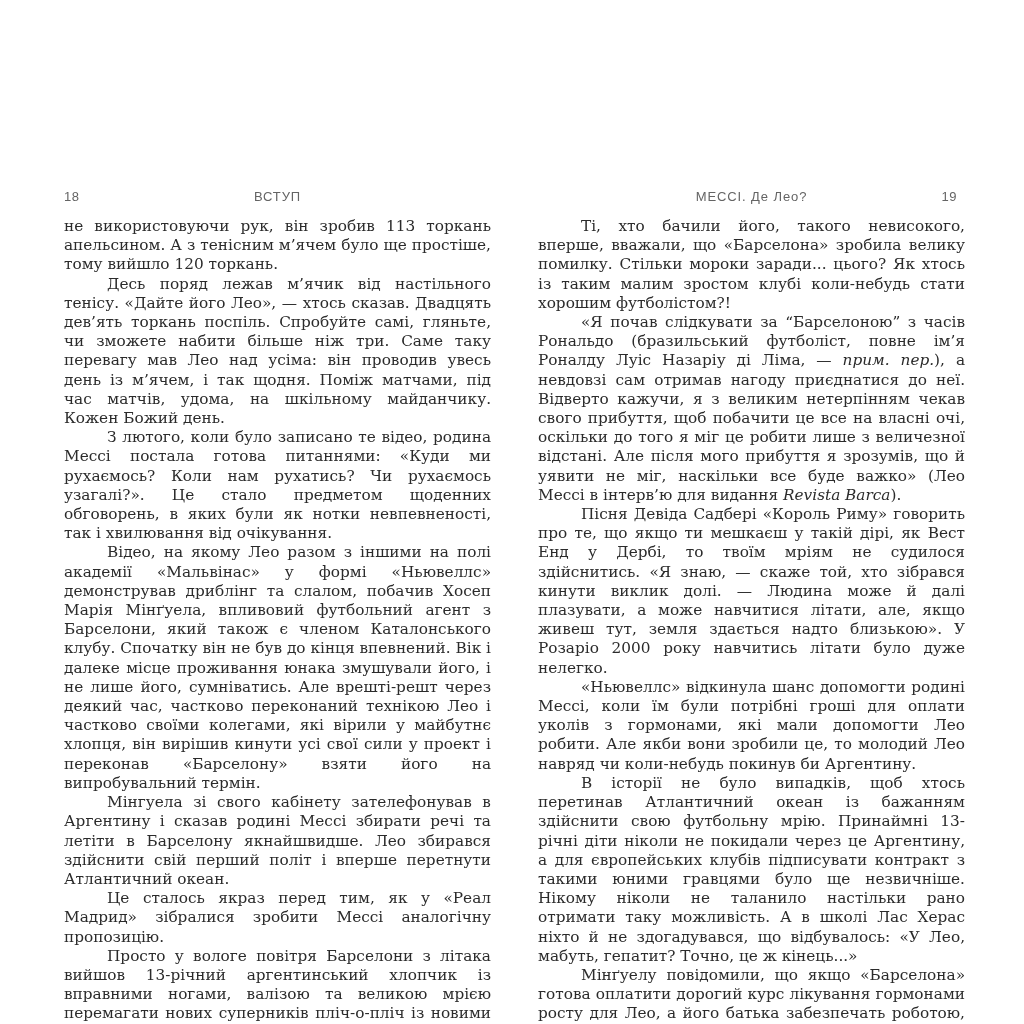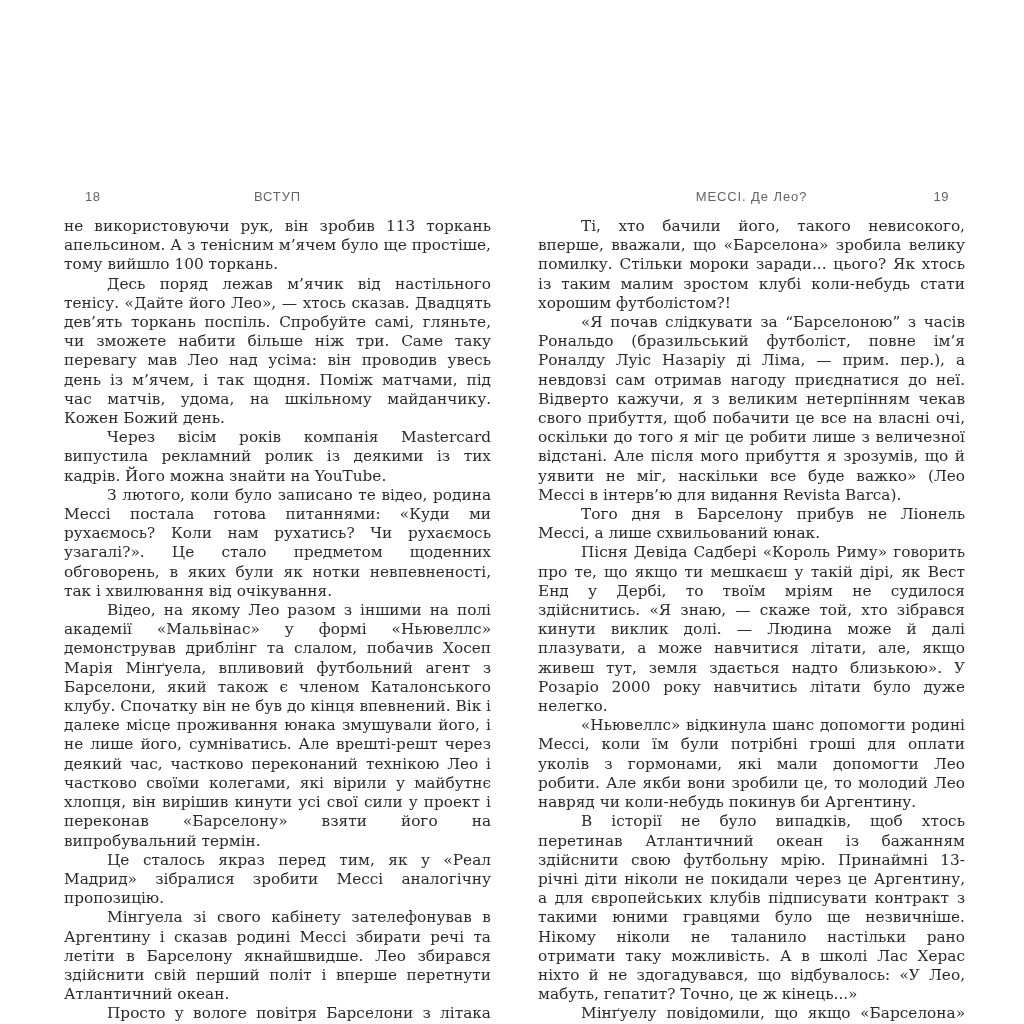--- a/index.html
+++ b/index.html
@@ -29,74 +29,72 @@
   .running-head {
     position: relative;
     height: 17px;
     font-family: "Liberation Sans", sans-serif;
     font-size: 13px;
     letter-spacing: 0.9px;
     color: #646464;
     text-align: center;
     line-height: 17px;
   }
-  .pagenum { position: absolute; top: 0; letter-spacing: 0.5px; margin-left: 21px; }
+  .pagenum { position: absolute; top: 0; letter-spacing: 0.5px; }
   .pagenum-left  { left: 0; }
-  .pagenum-right { right: 16px; }
+  .pagenum-right { right: 8px; }
 
   .page-body {
     margin-top: 12px;
     font-family: "DejaVu Serif", "Liberation Serif", serif;
     font-size: 15.3px;
     line-height: 19.2px;
     color: #2b2b2b;
     text-align: justify;
     text-justify: inter-word;
   }
   .page-body p.para {
     margin: 0;
     padding: 0;
     text-indent: 43px;
     hyphens: auto;
     -webkit-hyphens: auto;
   }
   .page-body p.para.no-indent { text-indent: 0; }
-  .page-body span.it { }
+  .page-body span.it { font-style: italic; }
 </style>
 </head>
 <body>
 
 <div class="spread">
 
   <section class="page page-left">
     <header class="running-head">
       <span class="pagenum pagenum-left">18</span>
       <span class="running-title">ВСТУП</span>
     </header>
     <div class="page-body">
-        <p class="para no-indent"><span>не використовуючи рук, він зробив 113 торкань апельсином. А з тенісним м’ячем було ще простіше, тому вийшло 100 торкань.</span></p>
+        <p class="para no-indent"><span>не використовуючи рук, він зробив 113 торкань апельсином. А з тенісним м’ячем було ще простіше, тому вийшло 120 торкань.</span></p>
         <p class="para"><span>Десь поряд лежав м’ячик від настільного тенісу. «Дайте його Лео», — хтось сказав. Двадцять дев’ять торкань поспіль. Спробуйте самі, гляньте, чи зможете набити більше ніж три. Саме таку перевагу мав Лео над усіма: він проводив увесь день із м’ячем, і так щодня. Поміж матчами, під час матчів, удома, на шкільному майданчику. Кожен Божий день.</span></p>
-        <p class="para"><span>Через вісім років компанія </span><span class="it">Mastercard</span><span> випустила рекламний ролик із деякими із тих кадрів. Його можна знайти на </span><span class="it">YouTube</span><span>.</span></p>
         <p class="para"><span>З лютого, коли було записано те відео, родина Мессі постала готова питаннями: «Куди ми рухаємось? Коли нам рухатись? Чи рухаємось узагалі?». Це стало предметом щоденних обговорень, в яких були як нотки невпевненості, так і хвилювання від очікування.</span></p>
         <p class="para"><span>Відео, на якому Лео разом з іншими на полі академії «Мальвінас» у формі «Ньювеллс» демонстрував дриблінг та слалом, побачив Хосеп Марія Мінґуела, впливовий футбольний агент з Барселони, який також є членом Каталонського клубу. Спочатку він не був до кінця впевнений. Вік і далеке місце проживання юнака змушували його, і не лише його, сумніватись. Але врешті-решт через деякий час, частково переконаний технікою Лео і частково своїми колегами, які вірили у майбутнє хлопця, він вирішив кинути усі свої сили у проект і переконав «Барселону» взяти його на випробувальний термін.</span></p>
+        <p class="para"><span>Мінгуела зі свого кабінету зателефонував в Аргентину і сказав родині Мессі збирати речі та летіти в Барселону якнайшвидше. Лео збирався здійснити свій перший політ і вперше перетнути Атлантичний океан.</span></p>
         <p class="para"><span>Це сталось якраз перед тим, як у «Реал Мадрид» зібралися зробити Мессі аналогічну пропозицію.</span></p>
-        <p class="para"><span>Мінгуела зі свого кабінету зателефонував в Аргентину і сказав родині Мессі збирати речі та летіти в Барселону якнайшвидше. Лео збирався здійснити свій перший політ і вперше перетнути Атлантичний океан.</span></p>
         <p class="para"><span>Просто у вологе повітря Барселони з літака вийшов 13-річний аргентинський хлопчик із вправними ногами, валізою та великою мрією перемагати нових суперників пліч-о-пліч із новими соратниками у великому клубі дуже далеко від дому.</span></p>
       </div>
   </section>
 
   <section class="page page-right">
     <header class="running-head">
       <span class="running-title">МЕССІ. Де Лео?</span>
       <span class="pagenum pagenum-right">19</span>
     </header>
     <div class="page-body">
         <p class="para"><span>Ті, хто бачили його, такого невисокого, вперше, вважали, що «Барселона» зробила велику помилку. Стільки мороки заради... цього? Як хтось із таким малим зростом клубі коли-небудь стати хорошим футболістом?!</span></p>
         <p class="para"><span>«Я почав слідкувати за “Барселоною” з часів Рональдо (бразильський футболіст, повне ім’я Роналду Луіс Назаріу ді Ліма, — </span><span class="it">прим. пер.</span><span>), а невдовзі сам отримав нагоду приєднатися до неї. Відверто кажучи, я з великим нетерпінням чекав свого прибуття, щоб побачити це все на власні очі, оскільки до того я міг це робити лише з величезної відстані. Але після мого прибуття я зрозумів, що й уявити не міг, наскільки все буде важко» (Лео Мессі в інтерв’ю для видання </span><span class="it">Revista Barca</span><span>).</span></p>
-        <p class="para"><span>Того дня в Барселону прибув не Ліонель Мессі, а лише схвильований юнак.</span></p>
         <p class="para"><span>Пісня Девіда Садбері «Король Риму» говорить про те, що якщо ти мешкаєш у такій дірі, як Вест Енд у Дербі, то твоїм мріям не судилося здійснитись. «Я знаю, — скаже той, хто зібрався кинути виклик долі. — Людина може й далі плазувати, а може навчитися літати, але, якщо живеш тут, земля здається надто близькою». У Розаріо 2000 року навчитись літати було дуже нелегко.</span></p>
         <p class="para"><span>«Ньювеллс» відкинула шанс допомогти родині Мессі, коли їм були потрібні гроші для оплати уколів з гормонами, які мали допомогти Лео робити. Але якби вони зробили це, то молодий Лео навряд чи коли-небудь покинув би Аргентину.</span></p>
         <p class="para"><span>В історії не було випадків, щоб хтось перетинав Атлантичний океан із бажанням здійснити свою футбольну мрію. Принаймні 13-річні діти ніколи не покидали через це Аргентину, а для європейських клубів підписувати контракт з такими юними гравцями було ще незвичніше. Нікому ніколи не таланило настільки рано отримати таку можливість. А в школі Лас Херас ніхто й не здогадувався, що відбувалось: «У Лео, мабуть, гепатит? Точно, це ж кінець...»</span></p>
         <p class="para"><span>Мінґуелу повідомили, що якщо «Барселона» готова оплатити дорогий курс лікування гормонами росту для Лео, а його батька забезпечать роботою, то трансфер можна буде здійснити і юнак опиниться</span></p>
       </div>
   </section>
 
 </div>
 
 </body></html>

